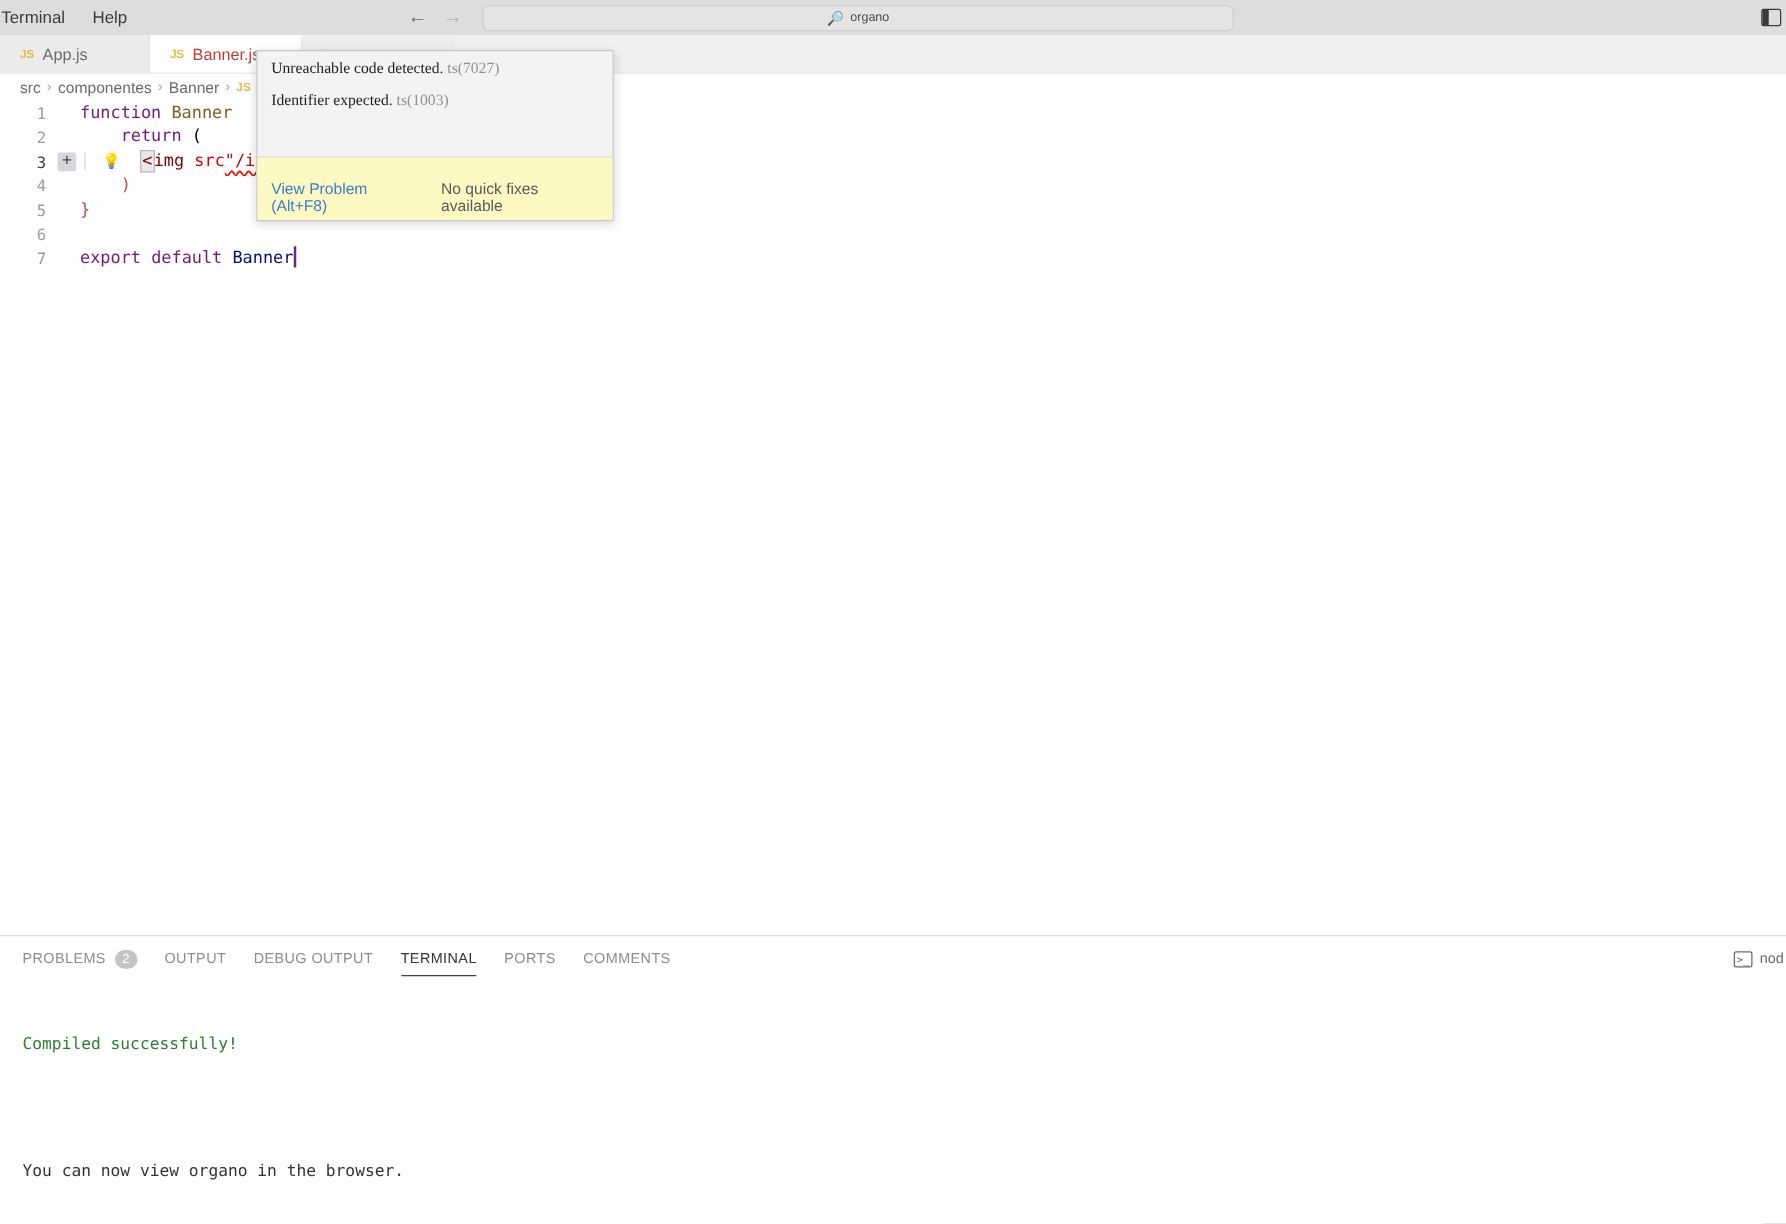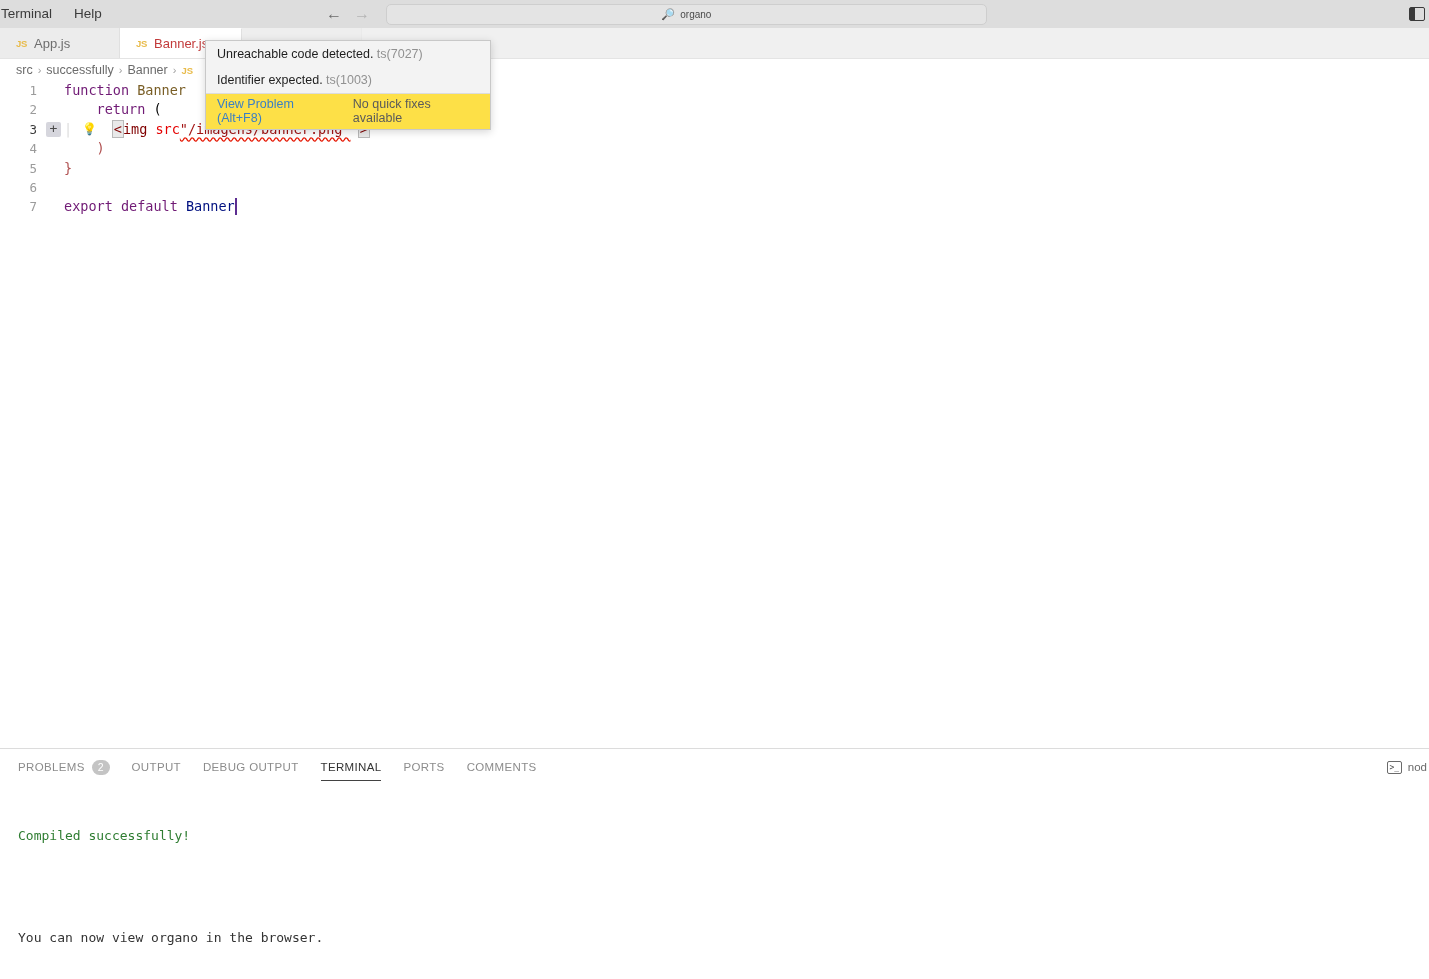--- a/index.html
+++ b/index.html
@@ -131,28 +131,29 @@
 
   
   .hover-popup {
     position: absolute; left: 205px; top: 40px; width: 286px;
     background: #f3f3f3; border: 1px solid #c8c8c8;
     box-shadow: 0 2px 8px rgba(0,0,0,0.16);
     z-index: 50; font-size: 13px;
   }
   .hover-row {
     padding: 4px 10px 4px 11px;
-    font-family: Liberation Sans, sans-serif; font-size: 12.5px;
+    font-family: Liberation Serif, serif; font-size: 12.5px;
     color: #1e1e1e; white-space: nowrap; line-height: 18px;
   }
   .hover-row .code-ref { color: #919191; }
   .hover-actions {
-    border-top: 1px solid #dcdcdc; background: #fde047;
-    padding: 3px 10px 4px 11px; display: flex; align-items: center; gap: 14px;
+    border-top: 1px solid #dcdcdc; background: #fef9c3;
+    padding: 18px 10px 4px 11px; display: flex; align-items: center; gap: 14px;
     font-family: "Liberation Sans", sans-serif;
+    margin-top: 32px;
   }
   .hover-link { color: #3b7fc4; font-size: 12.5px; }
   .hover-note { color: #5a5a5a; font-size: 12.5px; }
 
   
   .panel {
     position: absolute; top: 748px; left: 0; width: 1429px; height: 231px;
     background: #ffffff; border-top: 1px solid #dcdcdc;
   }
   .panel-tabs {
@@ -232,21 +233,21 @@
   </div>
   <div class="tab ghost">
     <span class="tab-fileicon">□</span>
     <span class="tab-label"></span>
   </div>
 </div>
 
 <div class="breadcrumb">
   <span class="bc-item">src</span>
   <span class="bc-sep">›</span>
-  <span class="bc-item">successfully</span>
+  <span class="bc-item">componentes</span>
   <span class="bc-sep">›</span>
   <span class="bc-item">Banner</span>
   <span class="bc-sep">›</span>
   <span class="bc-item icon-js">JS</span>
 </div>
 
 <div class="editor">
 
   <div class="code-line">
     <span class="gutter">1</span>

